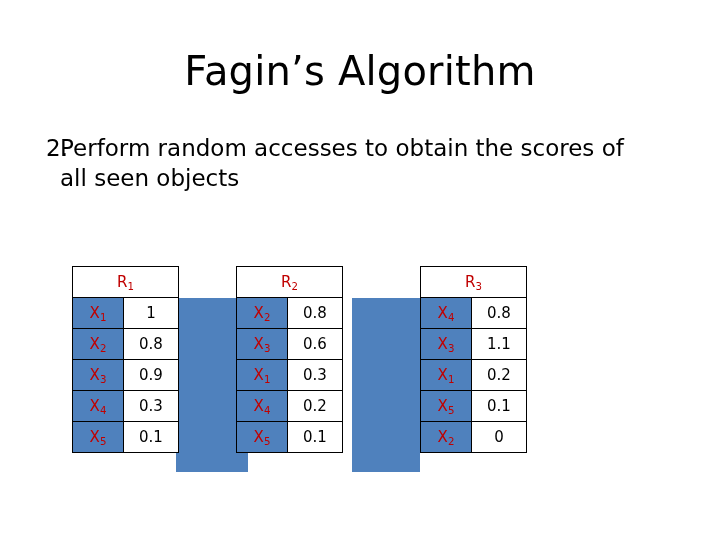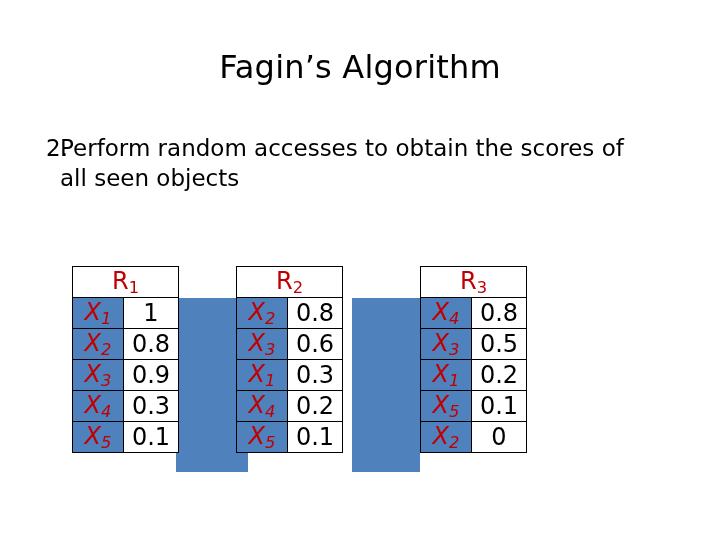--- a/index.html
+++ b/index.html
@@ -19,21 +19,21 @@
     position: relative;
     width: 720px;
     height: 540px;
   }
   .slide-title {
     position: absolute;
     top: 48px;
     left: 0;
     width: 720px;
     text-align: center;
-    font-size: 32px;
+    font-size: 40px;
     font-weight: normal;
     letter-spacing: 0.2px;
     color: #000000;
   }
   .bullet {
     position: absolute;
     top: 133px;
     left: 36px;
     width: 600px;
     font-size: 23px;
@@ -61,29 +61,28 @@
   .tbl {
     position: absolute;
     top: 0;
     border-collapse: collapse;
     border-spacing: 0;
   }
   .tbl td {
     border: 1px solid #000000;
     height: 30px;
     padding: 0;
-    font-size: 24px;
+    font-size: 15px;
     vertical-align: middle;
   }
   .col-label {
     width: 50px;
     text-align: center;
     background: #4f81bd;
     color: #c00000;
-    font-style: italic;
   }
   .col-value {
     width: 54px;
     text-align: center;
     background: #ffffff;
     color: #000000;
   }
   .hdr-cell {
     background: #ffffff;
     color: #c00000;
@@ -193,21 +192,21 @@
           <td class="hdr-cell" colspan="2">
             <span>R</span><sub>3</sub>
           </td>
         </tr>
         <tr>
           <td class="col-label"><span>X</span><sub>4</sub></td>
           <td class="col-value">0.8</td>
         </tr>
         <tr>
           <td class="col-label"><span>X</span><sub>3</sub></td>
-          <td class="col-value">0.5</td>
+          <td class="col-value">1.1</td>
         </tr>
         <tr>
           <td class="col-label"><span>X</span><sub>1</sub></td>
           <td class="col-value">0.2</td>
         </tr>
         <tr>
           <td class="col-label"><span>X</span><sub>5</sub></td>
           <td class="col-value">0.1</td>
         </tr>
         <tr>

